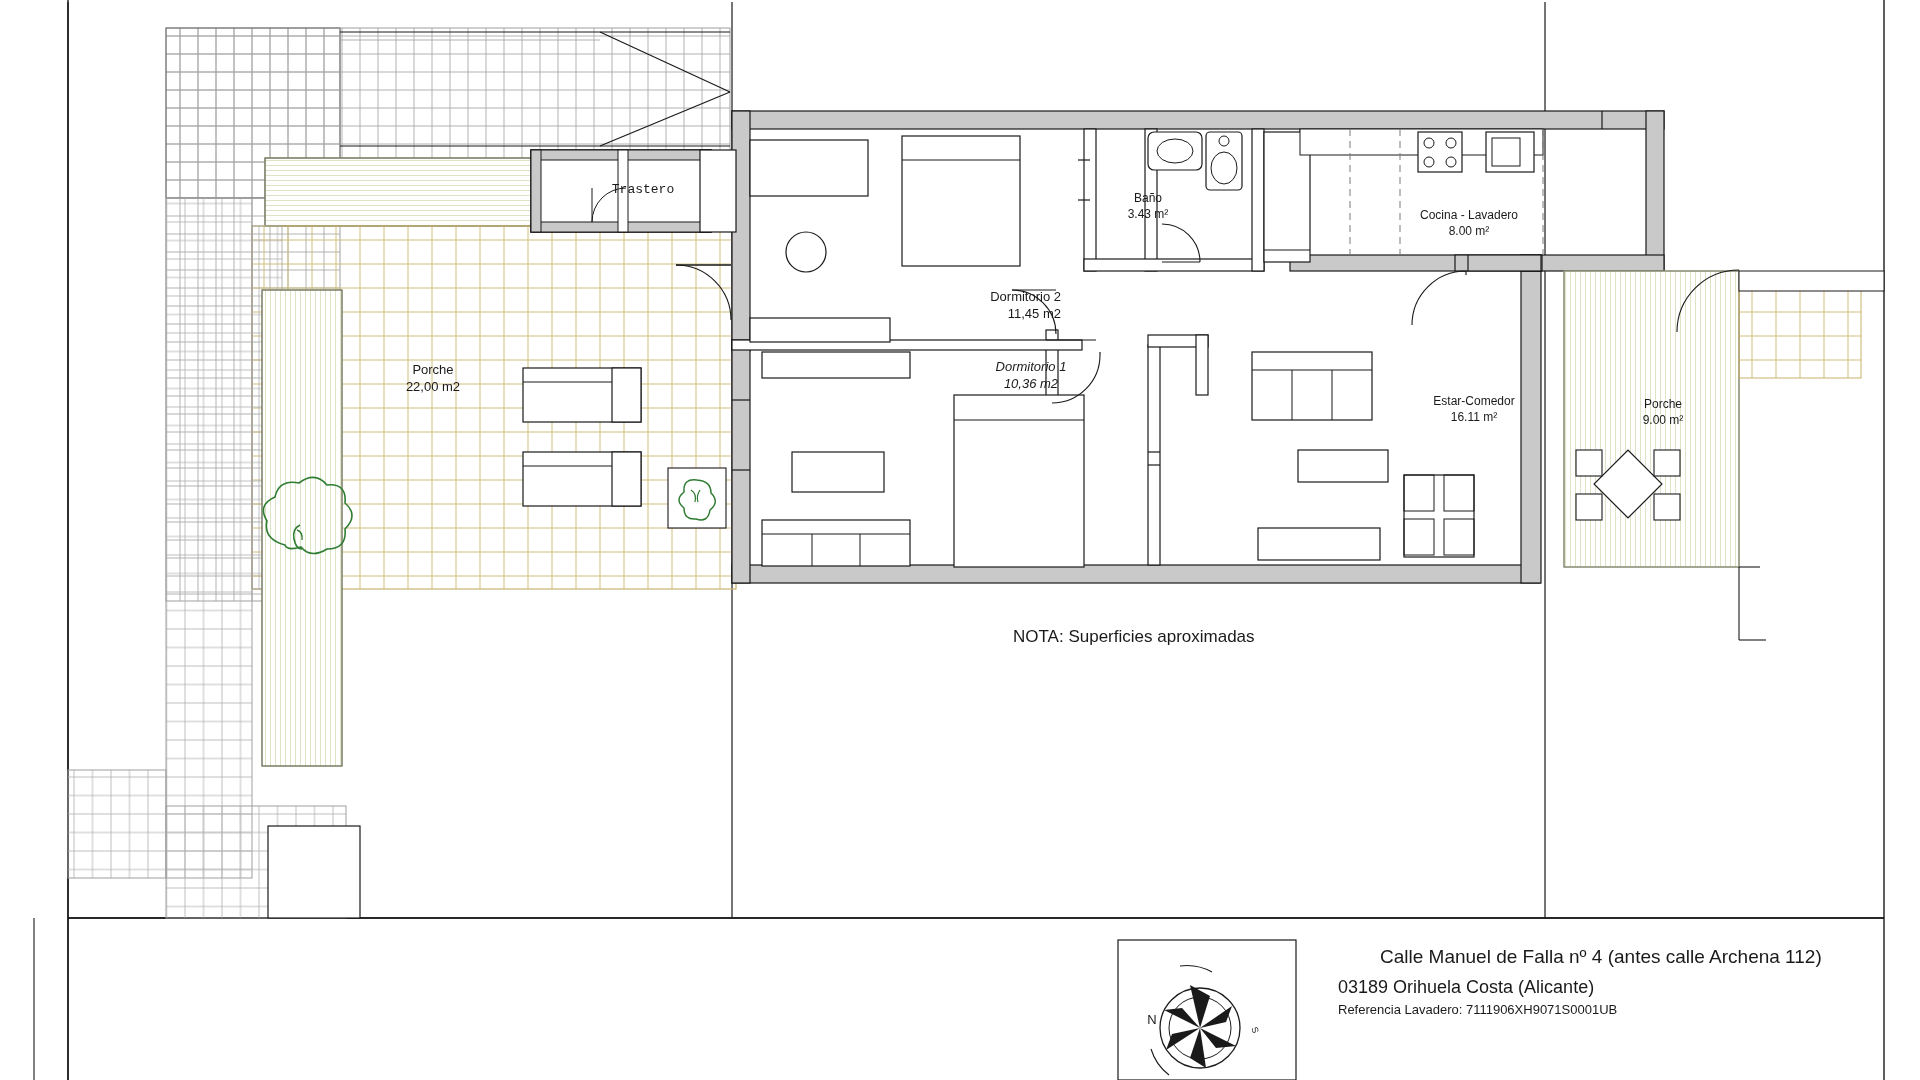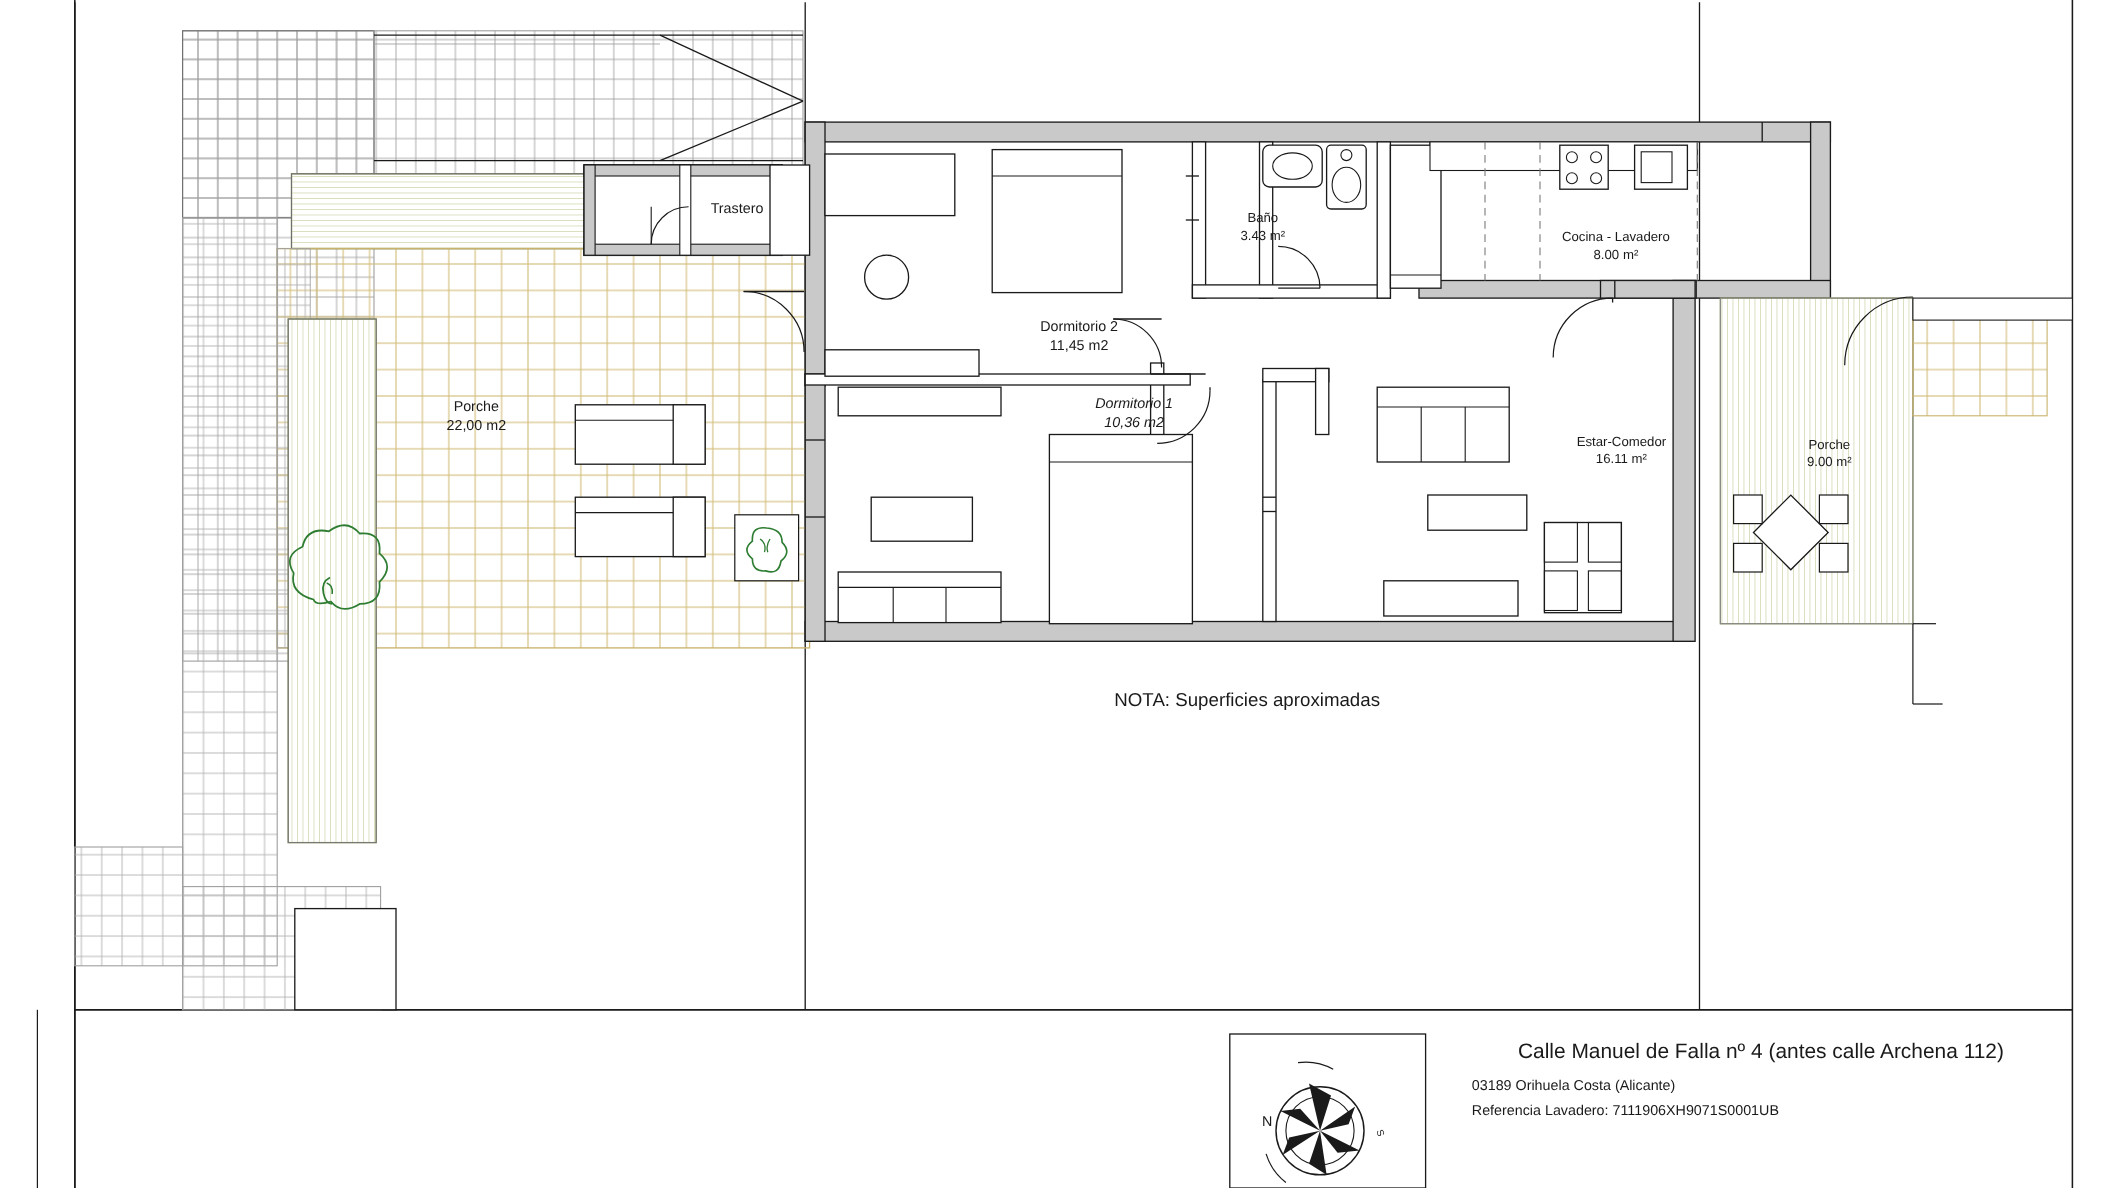--- a/index.html
+++ b/index.html
@@ -26,21 +26,21 @@
     color: #1a1a1a;
     white-space: nowrap;
     pointer-events: none;
   }
   .lbl .l1 { display: block; }
   .lbl .l2 { display: block; }
   .room-lbl { font-size: 13px; line-height: 17px; }
   .room-lbl-sm { font-size: 12px; line-height: 16px; }
   .nota { font-size: 17px; }
   .addr1 { font-size: 19px; }
-  .addr2 { font-size: 13px; line-height: 18px; }
+  .addr2 { font-size: 18px; line-height: 18px; }
   .addr3 { font-size: 13px; line-height: 18px; }
   .compass-n { font-size: 13px; }
   .compass-s { font-size: 9px; }
   .trastero-lbl { font-size: 13px; }
 </style>
 </head>
 <body>
 
 <svg id="plan" viewBox="0 0 1920 1080">
 
@@ -322,25 +322,25 @@
     <path d="M1169 1075 a52 52 0 0 1 -18 -26" fill="none" stroke="#1a1a1a" stroke-width="1.1"></path>
   </g>
 
 </svg>
 
 <div class="lbl room-lbl" style="left:353px; top:361px; width:160px;">
   <span class="l1">Porche</span>
   <span class="l2">22,00 m2</span>
 </div>
 
-<div class="lbl trastero-lbl" style="left:620px; top:182px; width:100px;">
+<div class="lbl trastero-lbl" style="left:593px; top:182px; width:100px;font-family:Liberation Mono, monospace;">
   <span class="l1">Trastero</span>
 </div>
 
-<div class="lbl room-lbl" style="left:901px; top:288px; width:160px;">
+<div class="lbl room-lbl" style="left:901px; top:288px; width:160px;text-align:right;">
   <span class="l1">Dormitorio 2</span>
   <span class="l2">11,45 m2</span>
 </div>
 
 <div class="lbl room-lbl-sm" style="left:1088px; top:190px; width:120px;">
   <span class="l1">Baño</span>
   <span class="l2">3.43 m²</span>
 </div>
 
 <div class="lbl room-lbl-sm" style="left:1369px; top:207px; width:200px;">

